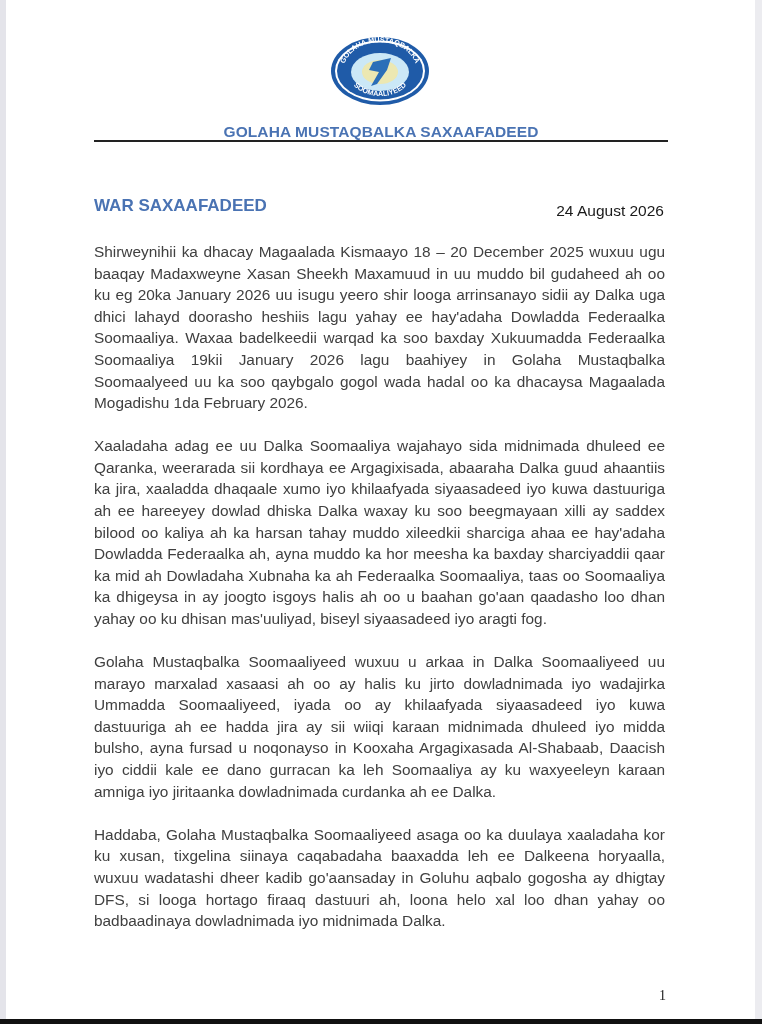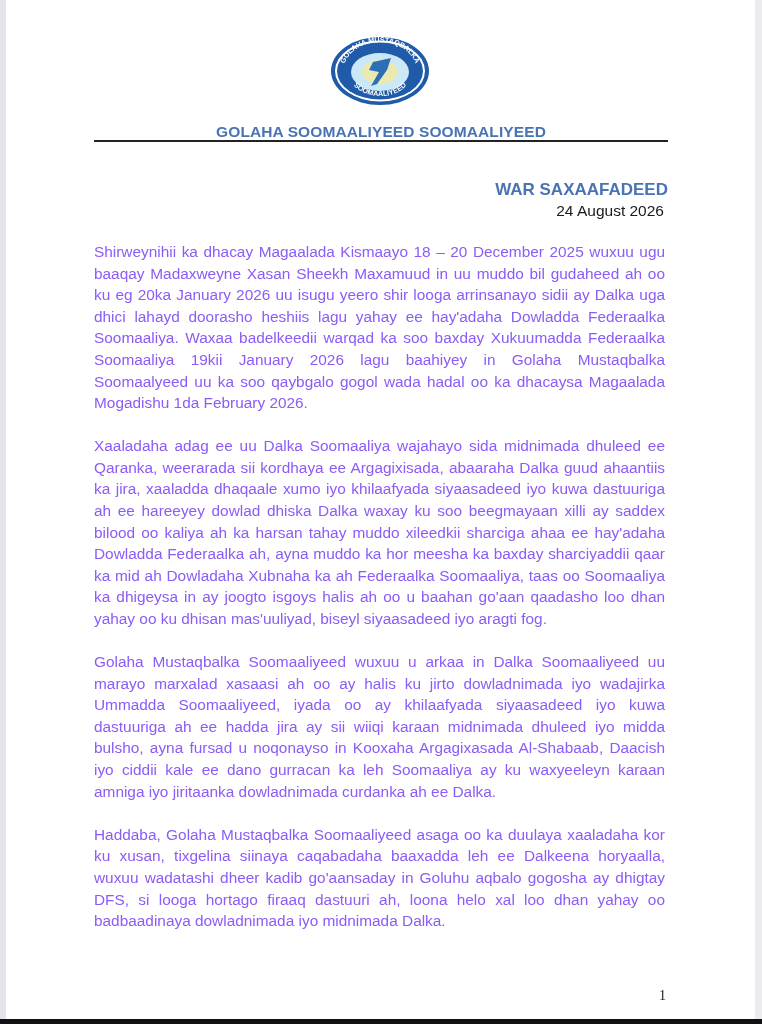--- a/index.html
+++ b/index.html
@@ -13,32 +13,32 @@
   .bottom-bar { position: absolute; left: 0; bottom: 0; width: 762px; height: 5px; background: #111; }
   .logo {
     position: absolute; left: 329px; top: 34px; width: 102px; height: 72px;
   }
   .org-name {
     position: absolute; left: 94px; top: 123px; width: 574px; text-align: center;
     font-size: 15.5px; font-weight: bold; color: #4a73b3; letter-spacing: 0.1px;
   }
   .rule { position: absolute; left: 94px; top: 140px; width: 574px; height: 2px; background: #222; }
   .title {
-    position: absolute; left: 94px; top: 180px; width: 574px; text-align: right;
+    position: absolute; left: 94px; top: 196px; width: 574px; text-align: left;
     font-size: 17px; font-weight: bold; color: #4a73b3;
   }
   .date {
     position: absolute; right: 98px; top: 202px;
     font-size: 15.5px; color: #1a1a1a;
   }
   .body-text {
     position: absolute; left: 94px; top: 241px; width: 571px;
   }
   .body-text p {
-    margin: 0 0 21.5px 0; font-size: 15.4px; line-height: 21.6px; color: #8b5cf6;
+    margin: 0 0 21.5px 0; font-size: 15.4px; line-height: 21.6px; color: #404040;
     text-align: justify; text-align-last: left;
   }
   .page-number {
     position: absolute; left: 659px; top: 988px; font-size: 14px; color: #222;
     font-family: "Liberation Serif", serif;
   }
 </style>
 </head>
 <body>
 
@@ -59,21 +59,21 @@
     <path d="M 44 28 L 62 24 L 58 36 L 48 50 L 42 52 L 50 38 L 40 36 Z" fill="#2b6fb8"></path>
     <text font-size="7.2" font-weight="bold" fill="#ffffff" font-family="Liberation Sans, sans-serif">
       <textPath href="#arcTop" startOffset="50%" text-anchor="middle">GOLAHA MUSTAQBALKA</textPath>
     </text>
     <text font-size="7.2" font-weight="bold" fill="#ffffff" font-family="Liberation Sans, sans-serif">
       <textPath href="#arcBot" startOffset="50%" text-anchor="middle">SOOMAALIYEED</textPath>
     </text>
   </svg>
 </div>
 
-<div class="org-name">GOLAHA SOOMAALIYEED SOOMAALIYEED</div>
+<div class="org-name">GOLAHA MUSTAQBALKA SAXAAFADEED</div>
 <div class="rule"></div>
 
 <div class="title">WAR SAXAAFADEED</div>
 <div class="date">24 August 2026</div>
 
 <div class="body-text">
   <p>Shirweynihii ka dhacay Magaalada Kismaayo 18 – 20 December 2025 wuxuu ugu baaqay Madaxweyne Xasan Sheekh Maxamuud in uu muddo bil gudaheed ah oo ku eg 20ka January 2026 uu isugu yeero shir looga arrinsanayo sidii ay Dalka uga dhici lahayd doorasho heshiis lagu yahay ee hay'adaha Dowladda Federaalka Soomaaliya. Waxaa badelkeedii warqad ka soo baxday Xukuumadda Federaalka Soomaaliya 19kii January 2026 lagu baahiyey in Golaha Mustaqbalka Soomaalyeed uu ka soo qaybgalo gogol wada hadal oo ka dhacaysa Magaalada Mogadishu 1da February 2026.</p>
   <p>Xaaladaha adag ee uu Dalka Soomaaliya wajahayo sida midnimada dhuleed ee Qaranka, weerarada sii kordhaya ee Argagixisada, abaaraha Dalka guud ahaantiis ka jira, xaaladda dhaqaale xumo iyo khilaafyada siyaasadeed iyo kuwa dastuuriga ah ee hareeyey dowlad dhiska Dalka waxay ku soo beegmayaan xilli ay saddex bilood oo kaliya ah ka harsan tahay muddo xileedkii sharciga ahaa ee hay'adaha Dowladda Federaalka ah, ayna muddo ka hor meesha ka baxday sharciyaddii qaar ka mid ah Dowladaha Xubnaha ka ah Federaalka Soomaaliya, taas oo Soomaaliya ka dhigeysa in ay joogto isgoys halis ah oo u baahan go'aan qaadasho loo dhan yahay oo ku dhisan mas'uuliyad, biseyl siyaasadeed iyo aragti fog.</p>
   <p>Golaha Mustaqbalka Soomaaliyeed wuxuu u arkaa in Dalka Soomaaliyeed uu marayo marxalad xasaasi ah oo ay halis ku jirto dowladnimada iyo wadajirka Ummadda Soomaaliyeed, iyada oo ay khilaafyada siyaasadeed iyo kuwa dastuuriga ah ee hadda jira ay sii wiiqi karaan midnimada dhuleed iyo midda bulsho, ayna fursad u noqonayso in Kooxaha Argagixasada Al-Shabaab, Daacish iyo ciddii kale ee dano gurracan ka leh Soomaaliya ay ku waxyeeleyn karaan amniga iyo jiritaanka dowladnimada curdanka ah ee Dalka.</p>
   <p>Haddaba, Golaha Mustaqbalka Soomaaliyeed asaga oo ka duulaya xaaladaha kor ku xusan, tixgelina siinaya caqabadaha baaxadda leh ee Dalkeena horyaalla, wuxuu wadatashi dheer kadib go'aansaday in Goluhu aqbalo gogosha ay dhigtay DFS, si looga hortago firaaq dastuuri ah, loona helo xal loo dhan yahay oo badbaadinaya dowladnimada iyo midnimada Dalka.</p>

